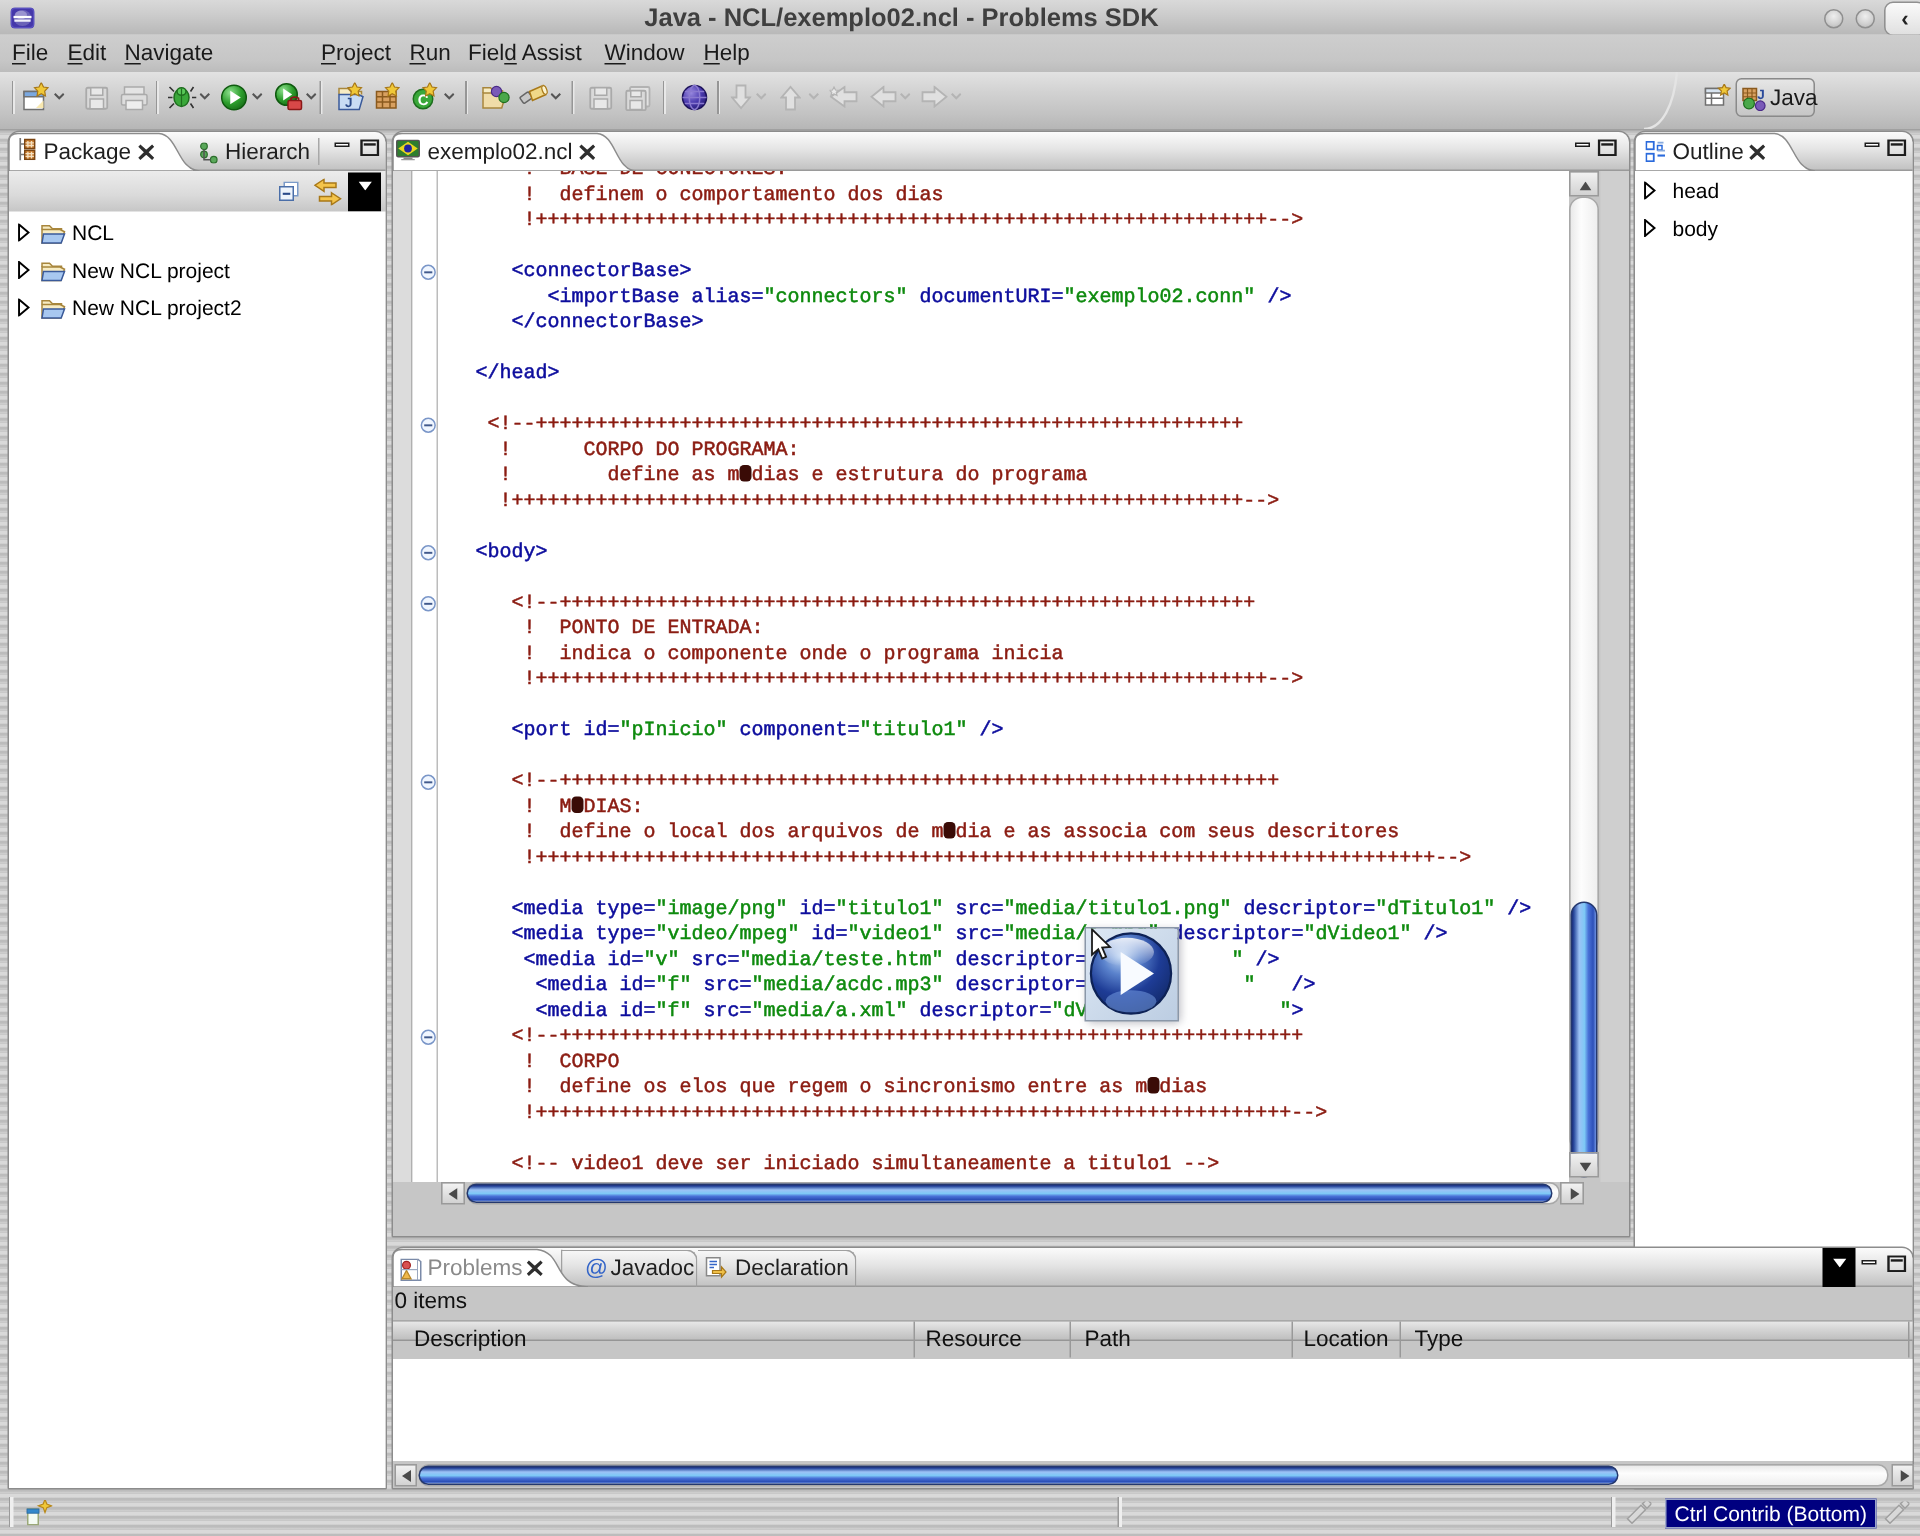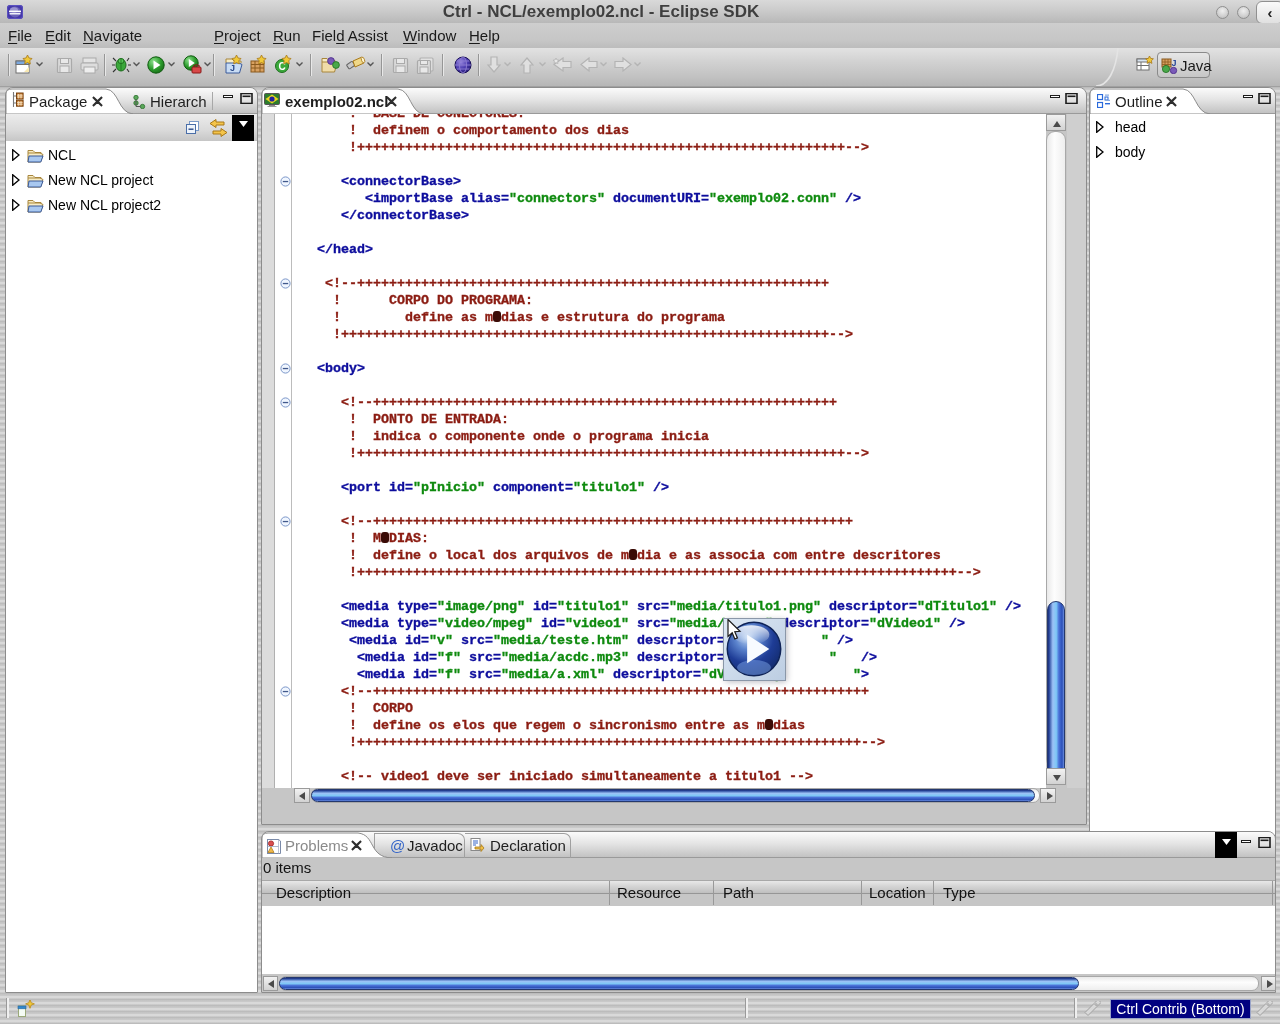--- a/index.html
+++ b/index.html
@@ -46,21 +46,21 @@
   white-space:pre;color:#000;-webkit-text-stroke:0.35px currentColor;}
 .c{color:#8b1c12;}
 .t{color:#0d0d9d;}
 .v{color:#0e8a0e;}
 .rep{display:inline-block;width:8px;height:11px;background:#3a0b06;border-radius:3px;vertical-align:-1px;}
 </style>
 </head>
 <body class="stripes">
 
 <div id="titlebar" class="stripes">
-  <div id="title-text">Ctrl - NCL/exemplo02.ncl - Eclipse SDK</div>
+  <div id="title-text">Java - NCL/exemplo02.ncl - Problems SDK</div>
   <div class="wbtn" style="left:1216px;"></div>
   <div class="wbtn" style="left:1237px;"></div>
   <div style="position:absolute;left:1256px;top:1px;width:28px;height:23px;background:linear-gradient(180deg,#fafafa,#e0e0e0);border:1px solid #909090;border-radius:6px;box-sizing:border-box;color:#222;font-size:15px;font-weight:bold;text-align:center;line-height:21px;">‹</div>
   <svg style="position:absolute;left:7px;top:5px;" width="16" height="14" viewBox="0 0 16 14">
     <rect x="0" y="0" width="16" height="14" rx="3" fill="#4538aa"></rect>
     <rect x="0.5" y="0.5" width="15" height="13" rx="2.6" fill="none" stroke="#5a50c0" stroke-width="1"></rect>
     <ellipse cx="8" cy="7" rx="5.8" ry="5.4" fill="#6a62b8"></ellipse>
     <ellipse cx="7" cy="5" rx="4" ry="2.8" fill="#9a94d0"></ellipse>
     <rect x="2" y="5.6" width="12" height="1.5" fill="#ffffff"></rect>
     <rect x="2.6" y="8" width="10.8" height="1.5" fill="#f0f0fa"></rect>
@@ -321,21 +321,21 @@
       </svg>
     <svg style="position:absolute;left:21px;top:58px;" width="17" height="14" viewBox="0 0 17 14">
         <path d="M1,4 L1,1.5 L6,1.5 L8,3.5 L14,3.5 L14,5" fill="#f7ecc4" stroke="#a8863c" stroke-width="1"></path>
         <path d="M1,4 L13,4 L16,5.5 L13.5,13 L1,13 Z" fill="#f7ecc4" stroke="#a8863c" stroke-width="1"></path>
         <path d="M2,7 L16,7 L13.8,13 L1,13 Z" fill="#a8c8f0" stroke="#3a5a9a" stroke-width="1"></path>
       </svg>
     <div style="position:absolute;left:42px;top:56px;font-size:14px;">New NCL project2</div>
   </div>
 </div>
 
-<div id="editor" class="panel" style="left:261px;top:87px;width:826px;height:738px;font-weight:bold;">
+<div id="editor" class="panel" style="left:261px;top:87px;width:826px;height:738px;">
   <div class="tabrowbg" style="width:824px;height:26px;"></div>
   <div style="position:absolute;left:0;top:25px;width:824px;height:1px;background:#9a9a9a;"></div>
   <svg style="position:absolute;left:0;top:0;" width="824" height="26" viewBox="0 0 824 26">
     <path d="M0,26 L0,6 Q0,1 6,1 L136,1 C149,2 148,25 162,26 Z" fill="#ffffff" stroke="#8c8c8c" stroke-width="1"></path>
   </svg>
   <svg style="position:absolute;left:2px;top:5px;" width="16" height="14" viewBox="0 0 16 14">
     <rect x="0.5" y="0.5" width="15" height="11" rx="1" fill="#2e7d2e" stroke="#555" stroke-width="1"></rect>
     <path d="M8,1.5 L14.5,6 L8,10.5 L1.5,6 Z" fill="#ead61f"></path>
     <circle cx="8" cy="6" r="2.6" fill="#2222a0"></circle>
     <rect x="5" y="12" width="6" height="1.2" fill="#888"></rect>
@@ -377,21 +377,21 @@
 
      <span class="c">&lt;!--++++++++++++++++++++++++++++++++++++++++++++++++++++++++++</span>
       <span class="c">!  PONTO DE ENTRADA:</span>
       <span class="c">!  indica o componente onde o programa inicia</span>
       <span class="c">!+++++++++++++++++++++++++++++++++++++++++++++++++++++++++++++--&gt;</span>
 
      <span class="t">&lt;port id=</span><span class="v">"pInicio"</span><span class="t"> component=</span><span class="v">"titulo1"</span><span class="t"> /&gt;</span>
 
      <span class="c">&lt;!--++++++++++++++++++++++++++++++++++++++++++++++++++++++++++++</span>
       <span class="c">!  M</span><span class="rep"></span><span class="c">DIAS:</span>
-      <span class="c">!  define o local dos arquivos de m</span><span class="rep"></span><span class="c">dia e as associa com entre descritores</span>
+      <span class="c">!  define o local dos arquivos de m</span><span class="rep"></span><span class="c">dia e as associa com seus descritores</span>
       <span class="c">!+++++++++++++++++++++++++++++++++++++++++++++++++++++++++++++++++++++++++++--&gt;</span>
 
      <span class="t">&lt;media type=</span><span class="v">"image/png"</span><span class="t"> id=</span><span class="v">"titulo1"</span><span class="t"> src=</span><span class="v">"media/titulo1.png"</span><span class="t"> descriptor=</span><span class="v">"dTitulo1"</span><span class="t"> /&gt;</span>
      <span class="t">&lt;media type=</span><span class="v">"video/mpeg"</span><span class="t"> id=</span><span class="v">"video1"</span><span class="t"> src=</span><span class="v">"media/a.mpg"</span><span class="t"> descriptor=</span><span class="v">"dVideo1"</span><span class="t"> /&gt;</span>
       <span class="t">&lt;media id=</span><span class="v">"v"</span><span class="t"> src=</span><span class="v">"media/teste.htm"</span><span class="t"> descriptor=</span><span class="v">"dVabcd     "</span><span class="t"> /&gt;</span>
        <span class="t">&lt;media id=</span><span class="v">"f"</span><span class="t"> src=</span><span class="v">"media/acdc.mp3"</span><span class="t"> descriptor=</span><span class="v">"dVabcd      "</span><span class="t">   /&gt;</span>
        <span class="t">&lt;media id=</span><span class="v">"f"</span><span class="t"> src=</span><span class="v">"media/a.xml"</span><span class="t"> descriptor=</span><span class="v">"dVabcdefg         "</span><span class="t">&gt;</span>
      <span class="c">&lt;!--++++++++++++++++++++++++++++++++++++++++++++++++++++++++++++++</span>
       <span class="c">!  CORPO</span>
       <span class="c">!  define os elos que regem o sincronismo entre as m</span><span class="rep"></span><span class="c">dias</span>

